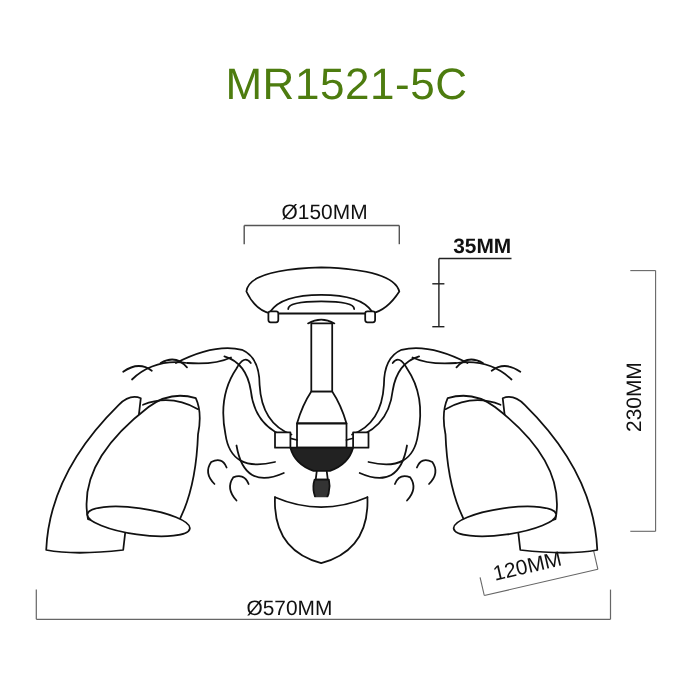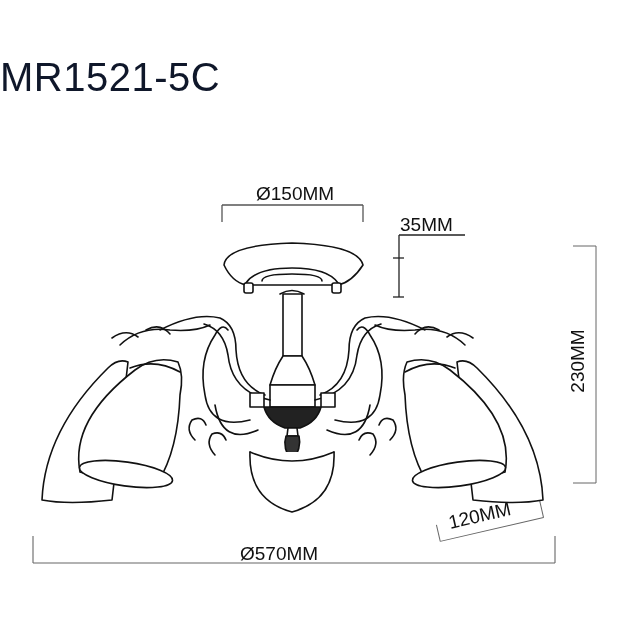--- a/index.html
+++ b/index.html
@@ -1,17 +1,17 @@
 <!DOCTYPE html>
 <html><head>
 <meta charset="utf-8">
 <style>
   html, body { margin: 0; padding: 0; background: #ffffff; }
   body { width: 630px; height: 630px; position: relative; overflow: hidden; font-family: "Liberation Sans", sans-serif; color: #111; }
-  .title { position: absolute; left: 0; width: 630px; top: 55px; font-size: 40px; letter-spacing: 0.5px; color: #0f172a; }
+  .title { position: absolute; left: 0; width: 630px; top: 55px; text-align: center; font-size: 40px; letter-spacing: 0.5px; color: #4d7c0f; }
   .dim-label { position: absolute; font-size: 19px; color: #111; white-space: nowrap; }
   svg.drawing { position: absolute; left: 0; top: 0; }
 </style>
 </head>
 <body>
 
 <div class="title">MR1521-5C</div>
 
 <svg class="drawing" width="630" height="630" viewBox="0 0 630 630" xmlns="http://www.w3.org/2000/svg">
 
@@ -109,16 +109,16 @@
 
     <g>
       <path d="M450 370 Q430 355 407 362 Q401 375 405 395 Q407 450 427 482 Q457 486 505 472 Q515 420 450 370 Z"></path>
       <ellipse cx="459" cy="474" rx="47" ry="12" transform="rotate(-8 459 474)"></ellipse>
       <path d="M455 368 Q430 358 405 372" fill="none"></path>
     </g>
   </g>
 </svg>
 
 <div class="dim-label" style="left:256px; top:183px;">Ø150MM</div>
-<div class="dim-label" style="left:400px; top:214px;">35MM</div>
+<div class="dim-label" style="left:412px; top:214px;font-weight:bold;">35MM</div>
 <div class="dim-label" style="left:546px; top:350px; transform: rotate(-90deg); transform-origin: center;">230MM</div>
 <div class="dim-label" style="left:448px; top:505px; transform: rotate(-13deg);">120MM</div>
-<div class="dim-label" style="left:240px; top:543px;">Ø570MM</div>
+<div class="dim-label" style="left:224px; top:543px;">Ø570MM</div>
 
 </body></html>

